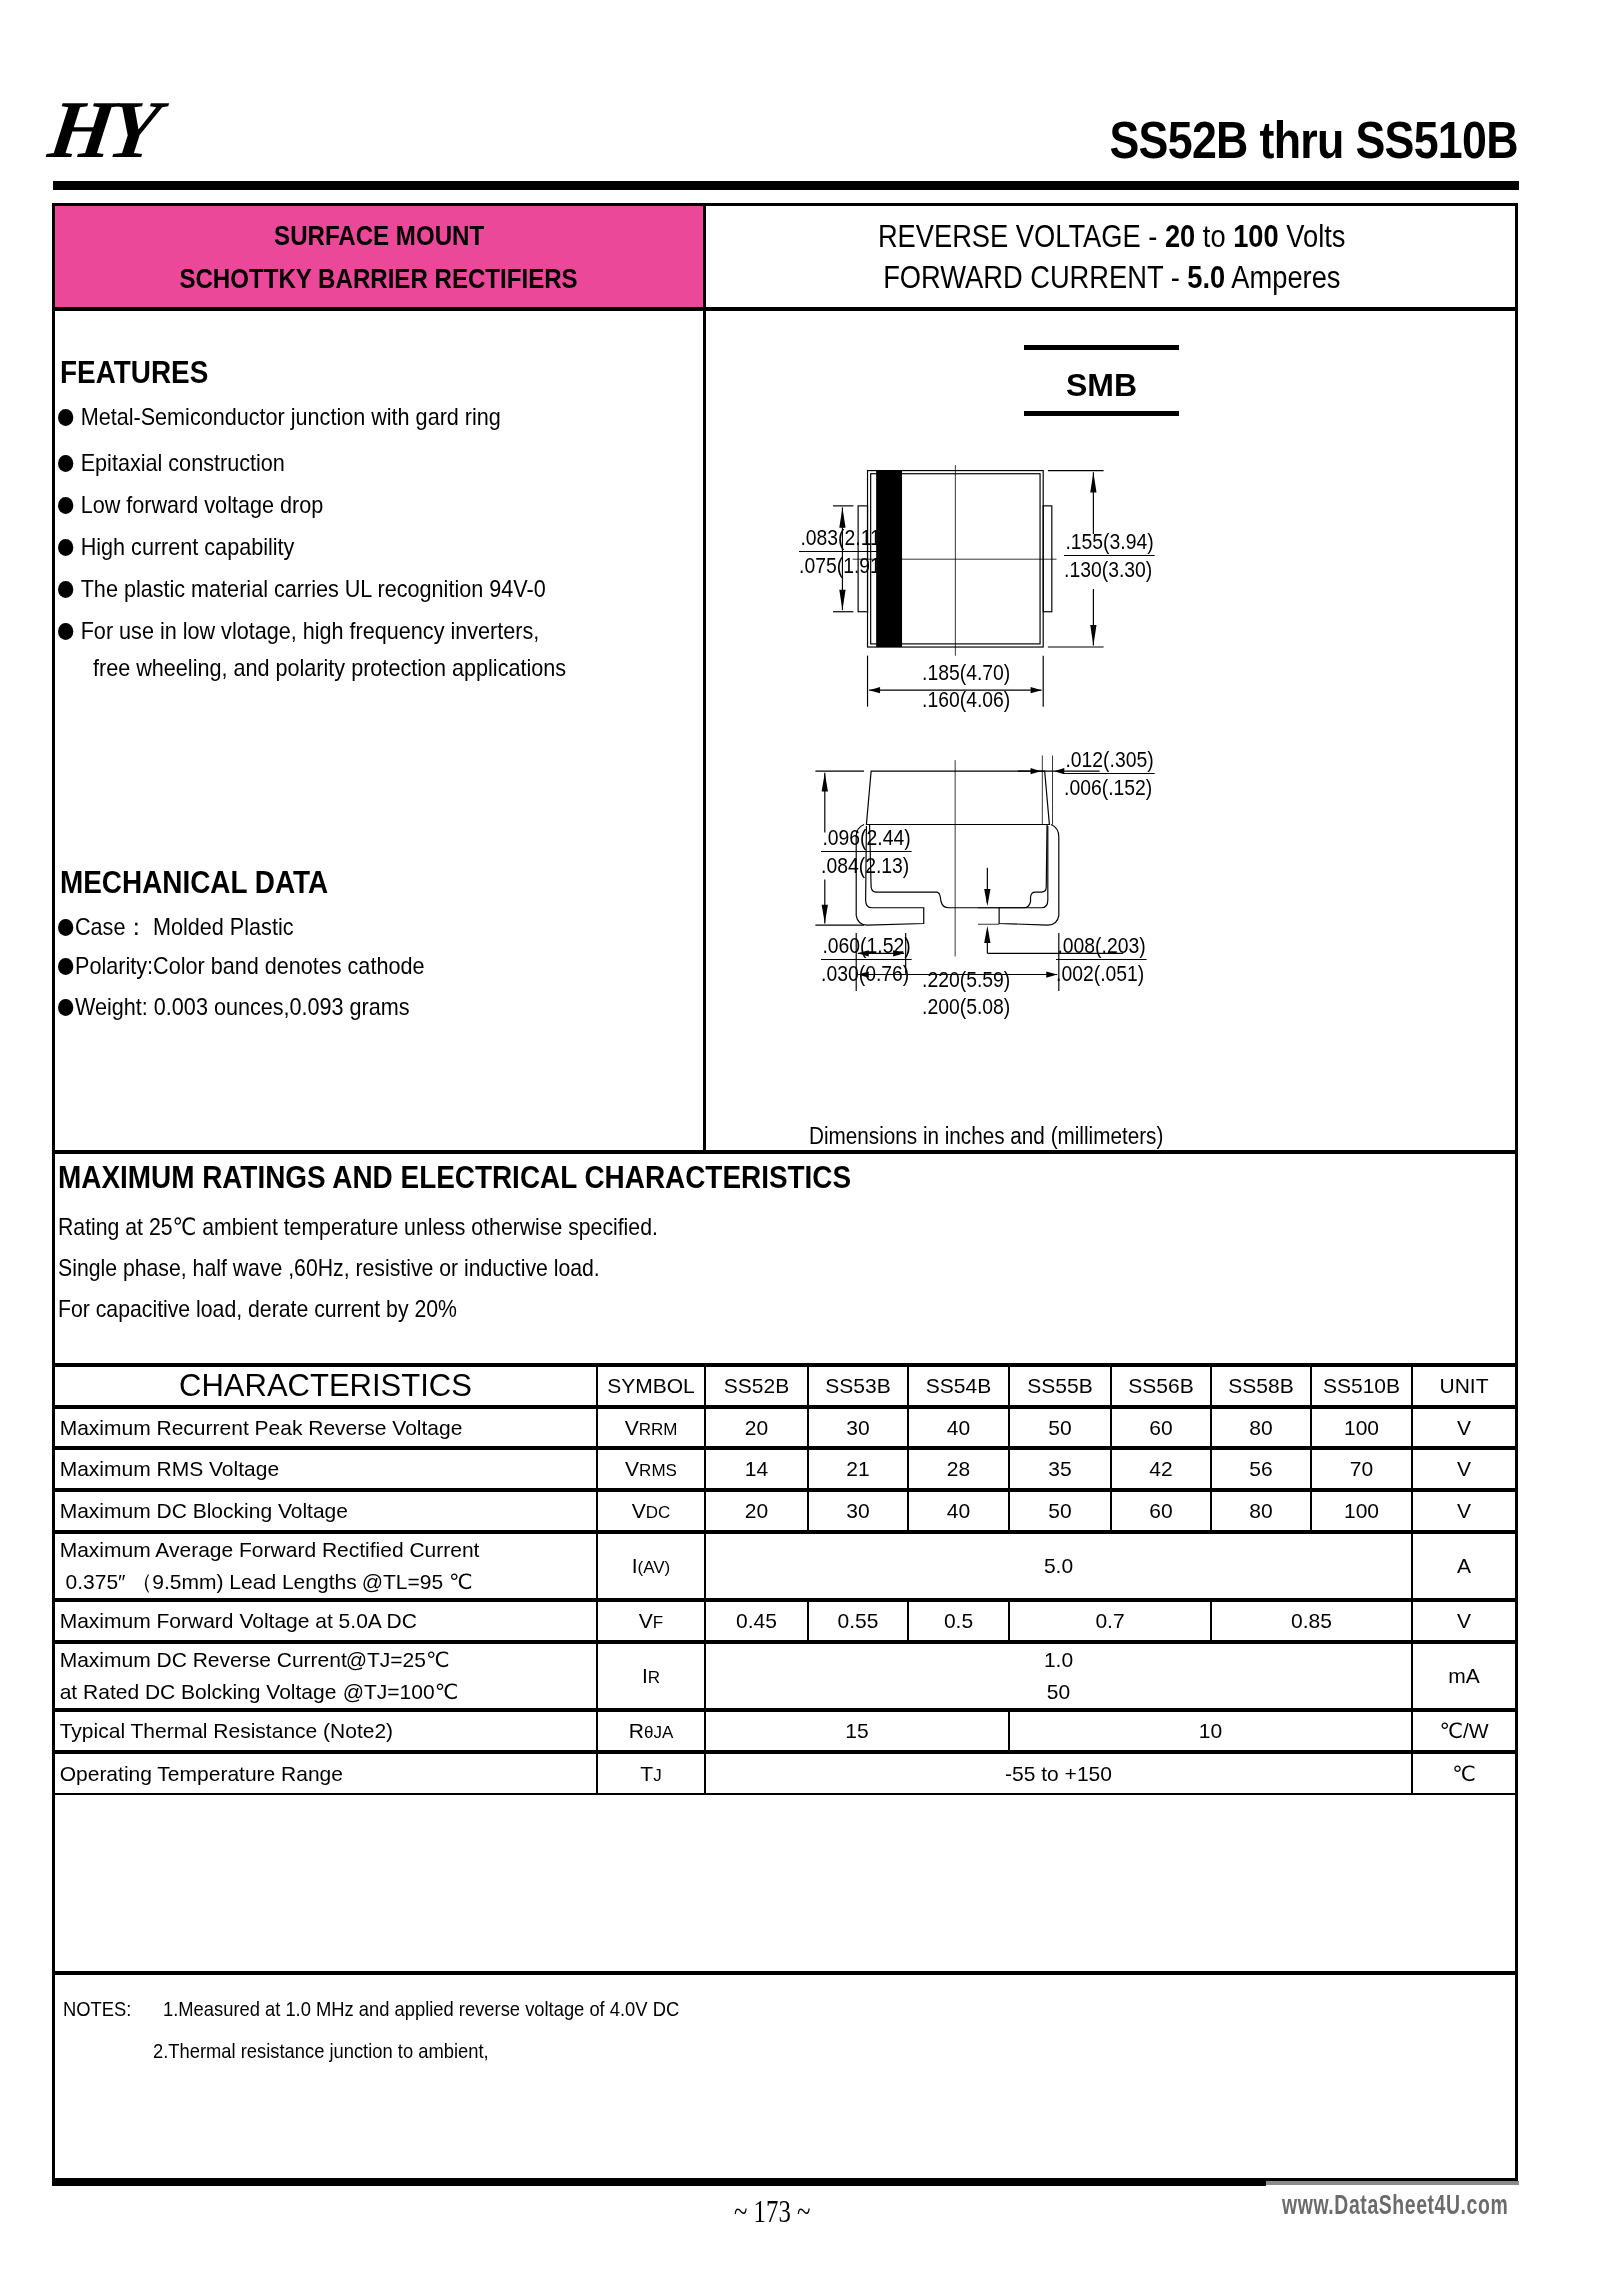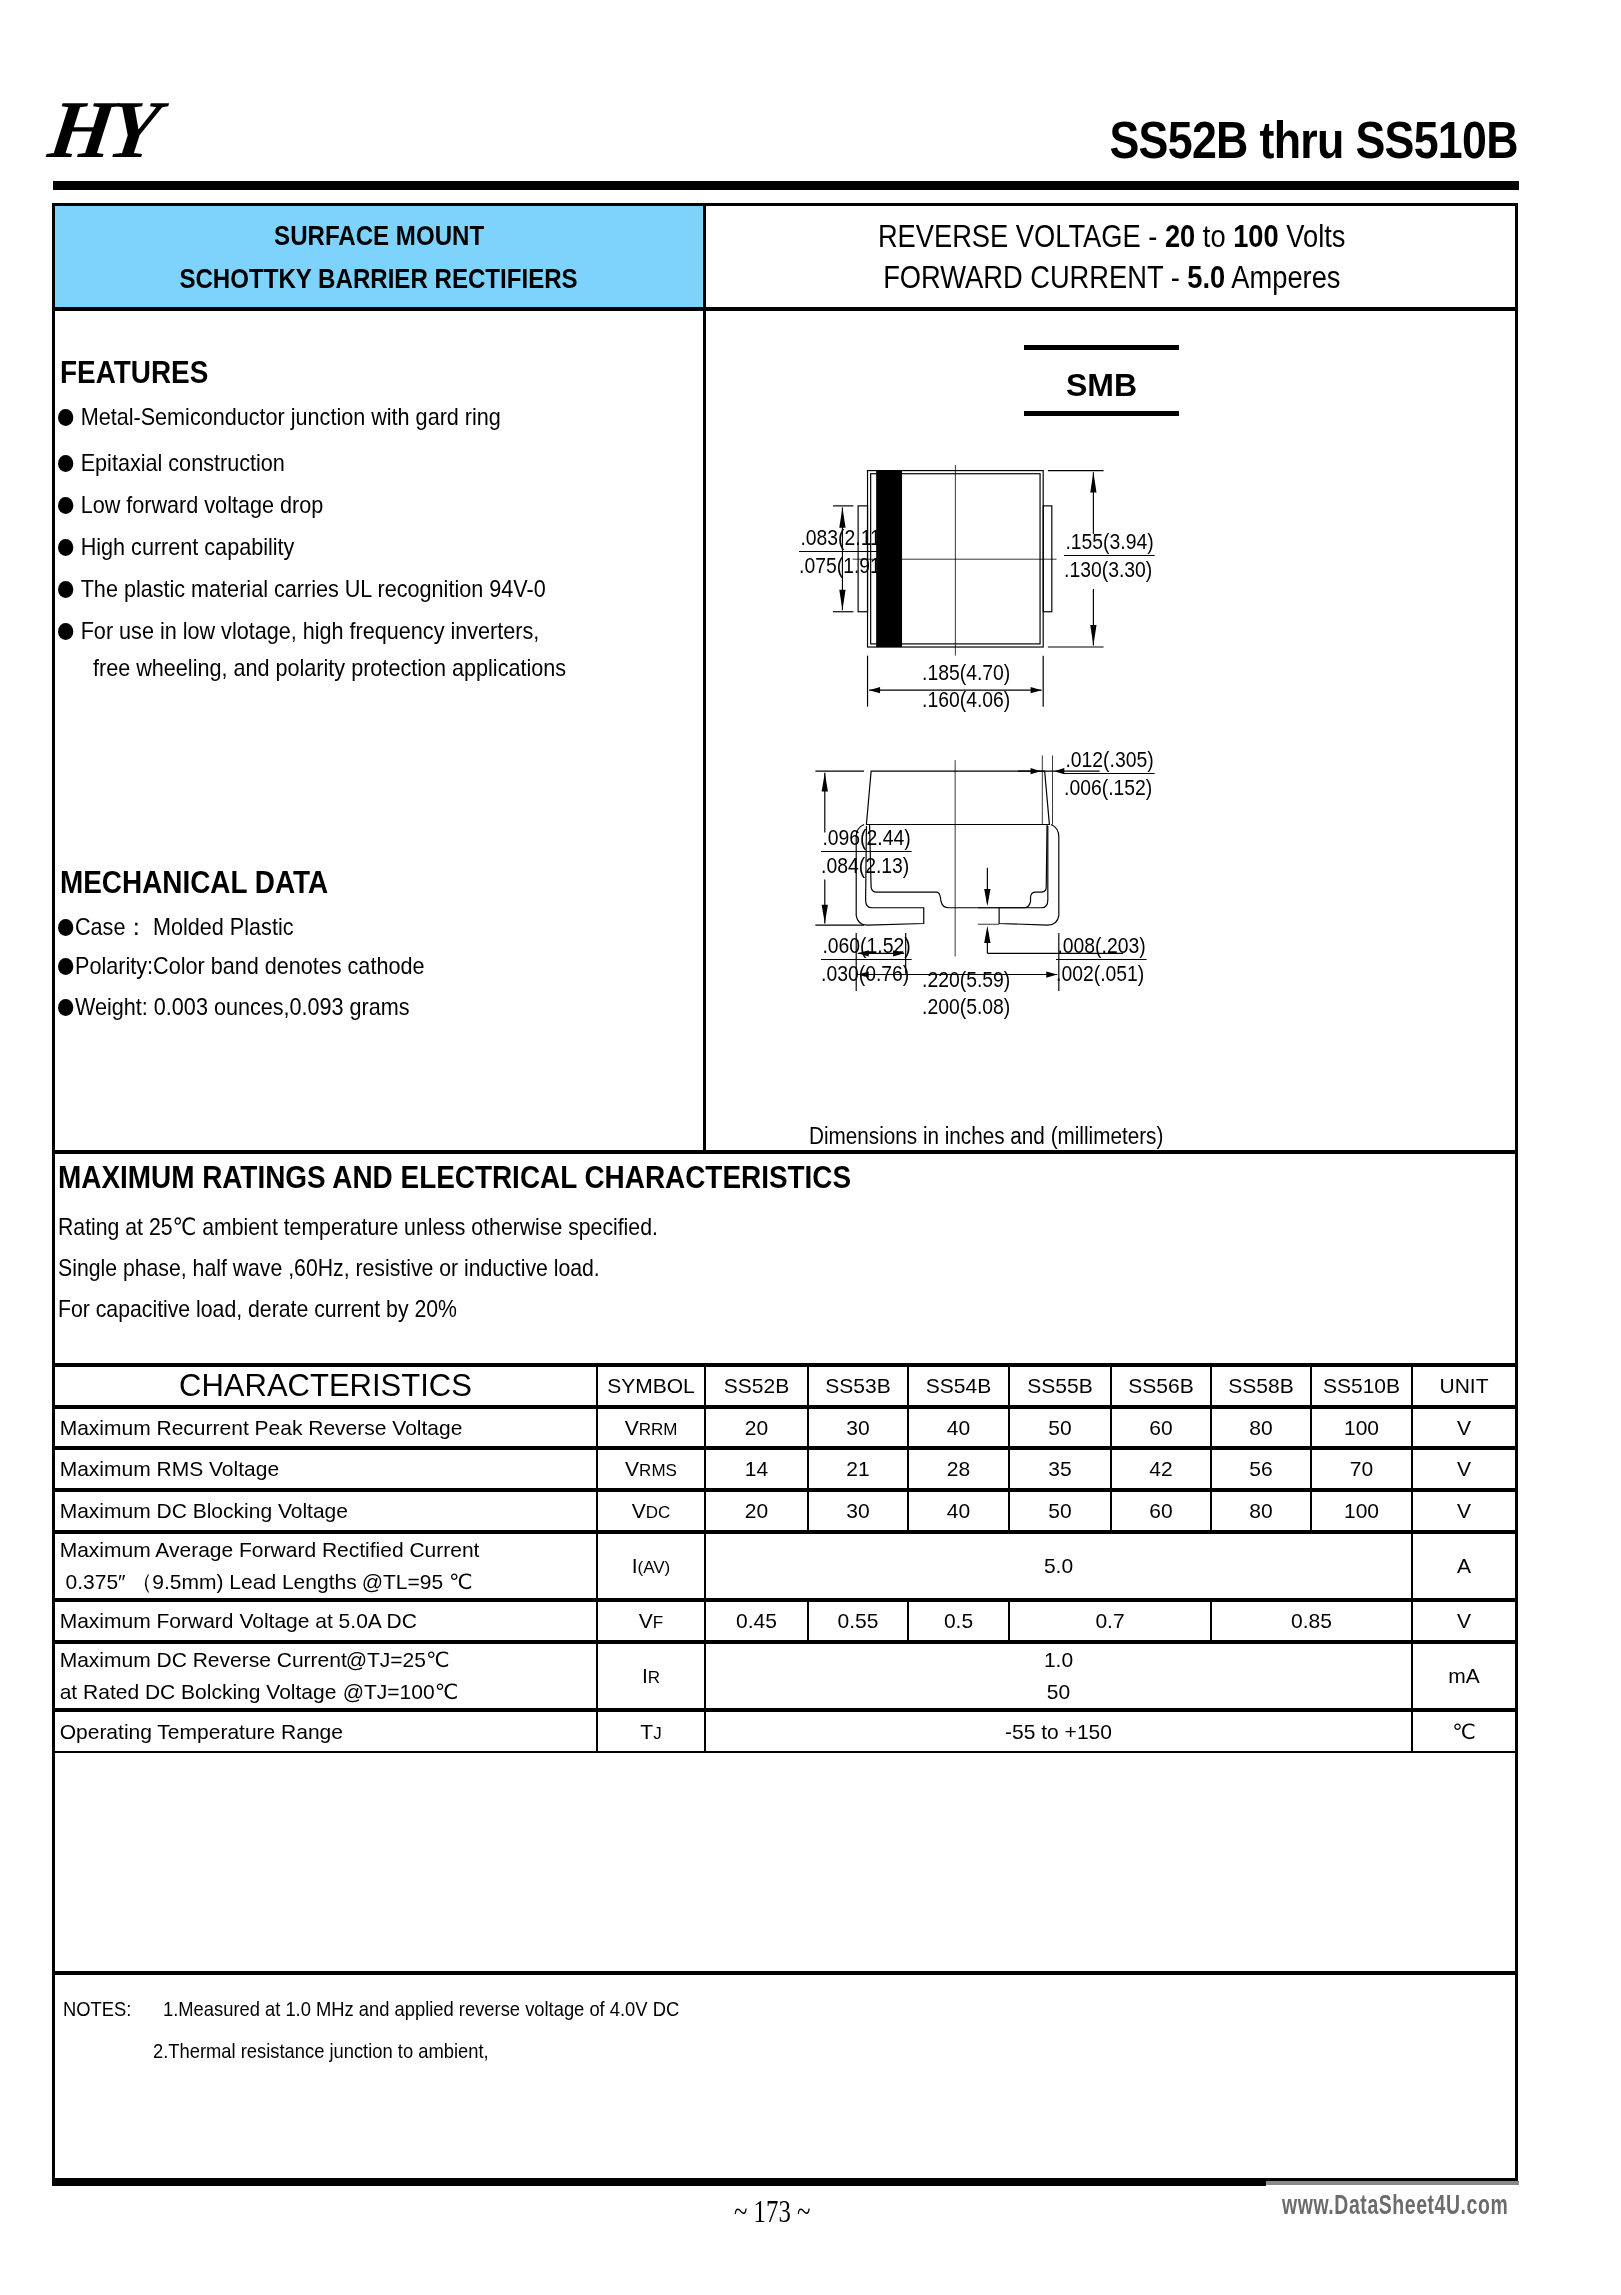--- a/index.html
+++ b/index.html
@@ -9,21 +9,21 @@
   .logo { left: 50px; top: 98px; width: 118px; height: 63px;
           font-family: "Liberation Serif", "DejaVu Serif", serif; font-style: italic; font-weight: bold;
           font-size: 82px; line-height: 63px; letter-spacing: -4.7px; transform: skewX(-8deg); }
   .doc-title { right: 104px; top: 110px; font-size: 52px; font-weight: bold; letter-spacing: -0.8px; transform: scaleX(0.86); transform-origin: right; }
   .top-rule { left: 53px; top: 181px; width: 1466px; height: 8.6px; background: #000; }
 
   .frame { left: 52px; top: 203px; width: 1466px; height: 1978px; border: 3.1px solid #000; box-sizing: border-box; }
   .hline { position: absolute; background: #000; height: 3.9px; }
   .vline { position: absolute; background: #000; width: 3.1px; }
 
-  .head-left { left: 55px; top: 206px; width: 648px; height: 103px; background: #7dd3fc;
+  .head-left { left: 55px; top: 206px; width: 648px; height: 103px; background: #ec4899;
                display: flex; flex-direction: column; justify-content: center; align-items: center; gap: 11px; }
   .head-left div { font-weight: bold; font-size: 28px; transform: scaleX(0.86); white-space: nowrap; }
   .head-right { left: 707px; top: 206px; width: 809px; height: 103px;
                 display: flex; flex-direction: column; justify-content: center; align-items: center; gap: 4.7px; }
   .head-right div { font-size: 31px; transform: scaleX(0.88); white-space: nowrap; }
   .head-right b { font-weight: bold; }
 
   .section-title { font-weight: bold; font-size: 31px; white-space: nowrap; transform: scaleX(0.9); transform-origin: left; }
   .feat-list { left: 58px; width: 636px; }
   .feat-item { position: absolute; left: 0; font-size: 24px; white-space: nowrap; transform: scaleX(0.9); transform-origin: left; }
@@ -310,20 +310,27 @@
       <div class="cellwrap"><span>at Rated DC Bolcking Voltage</span><span class="cond" style="left:283px;">@TJ=100℃</span></div>
     </td>
     <td><span>I</span><span class="sub">R</span></td>
     <td colspan="7" style="line-height:32px;">
       <div>1.0</div>
       <div>50</div>
     </td>
     <td>mA</td>
   </tr>
   <tr class="row-thick" style="height:42px;">
+    <td class="lbl">Typical Thermal Resistance (Note2)</td>
+    <td><span>R</span><span class="sub">θJA</span></td>
+    <td colspan="3">15</td>
+    <td colspan="4">10</td>
+    <td>℃/W</td>
+  </tr>
+  <tr class="row-thick" style="height:42px;">
     <td class="lbl">Operating Temperature Range</td>
     <td><span>T</span><span class="sub">J</span></td>
     <td colspan="7">-55 to +150</td>
     <td>℃</td>
   </tr>
 </tbody>
   </table>
 <div class="hline" style="left:55px; top:1971px; width:1463px;"></div>
 
 <div class="abs notes-block">

